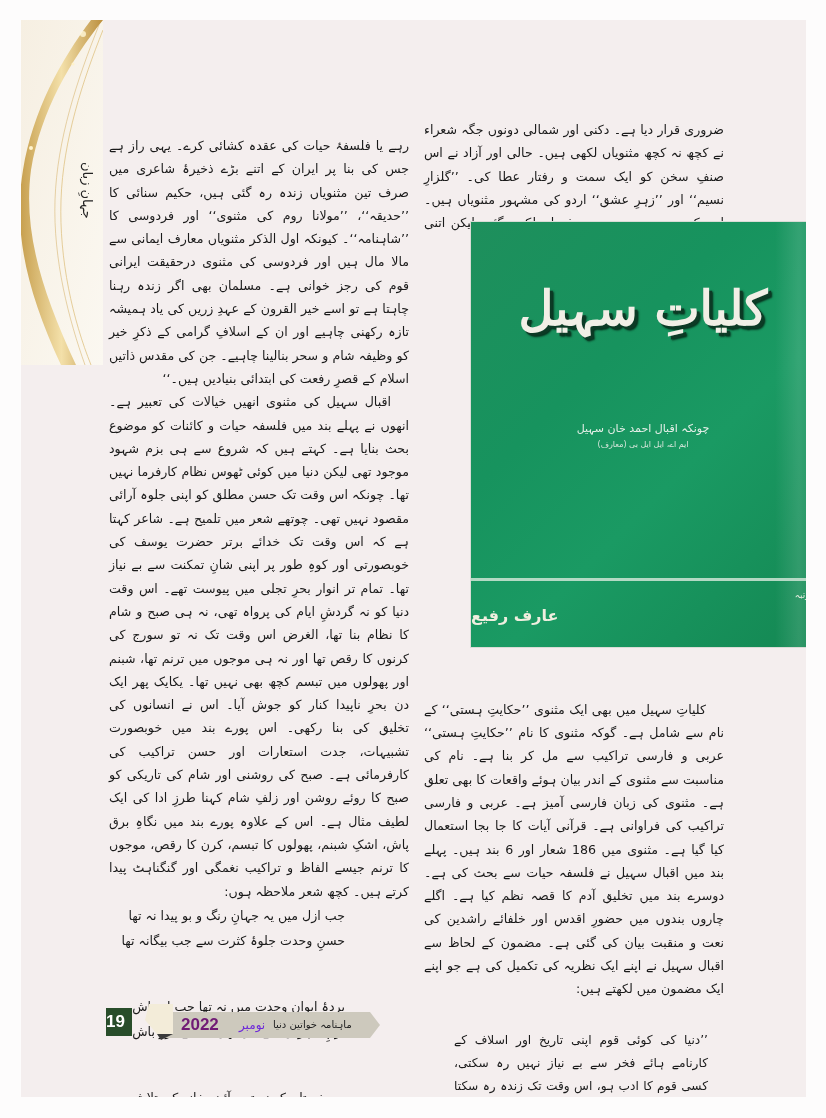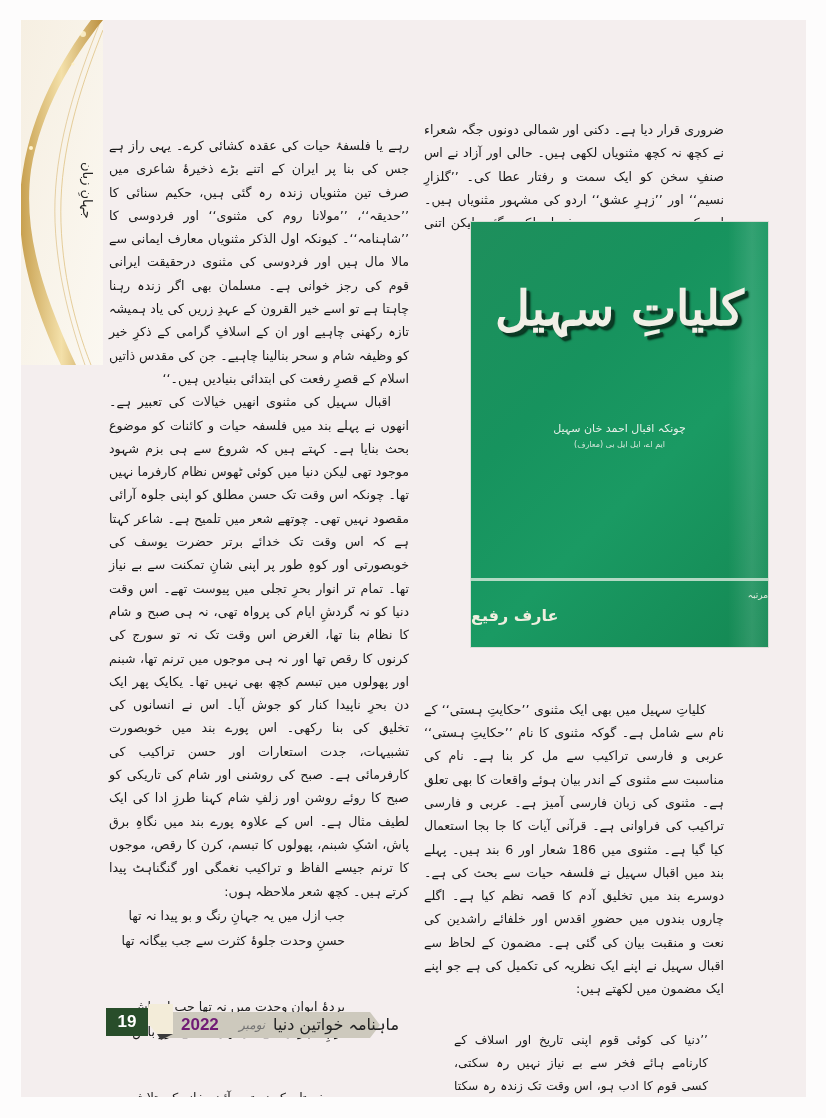--- a/index.html
+++ b/index.html
@@ -12,39 +12,39 @@
   .col { position:absolute; direction:rtl; text-align:justify; color:#1a1a1a; font-size:12.6px; line-height:23.3px; }
   .col p { margin:0; }
   .col-left { left:88px; top:114px; width:300px; }
   .col-right { left:403px; top:98px; width:300px; }
   .col p.indent { text-indent:18px; }
   .verse { direction:rtl; text-align:right; padding-right:64px; font-size:12.6px; line-height:25px; }
   .verse .stanza { margin-bottom:41px; }
   .quote { direction:rtl; text-align:justify; padding-right:16px; padding-left:30px; font-size:12.2px; line-height:23px;margin-top:28px; }
   .book { position:absolute; left:450px; top:202px; width:297px; height:425px;
           background:linear-gradient(135deg,#1e8f5c 0%,#17935e 35%,#1a9a63 60%,#148853 100%);
-          box-shadow:0 0 0 1px #d9dcd6; overflow:hidden; }
+          box-shadow:0 0 0 1px #d9dcd6; overflow:hidden;padding-left:47px; }
   .book .gloss { position:absolute; right:0; top:0; width:40px; height:100%;
           background:linear-gradient(90deg, rgba(255,255,255,0) 0%, rgba(255,255,255,0.12) 60%, rgba(255,255,255,0.05) 100%); }
   .book-title { position:absolute; left:0; right:0; top:58px; text-align:center; direction:rtl;
           font-family:"DejaVu Serif", serif; font-size:48px; font-weight:bold; color:#f1efe6;
           text-shadow:3px 3px 0 #0c3a25, 4px 4px 2px #06301c; }
   .book-author { position:absolute; left:0; right:0; top:200px; text-align:center; direction:rtl; font-size:11px; color:#e6efe8; }
   .book-author-sub { position:absolute; left:0; right:0; top:218px; text-align:center; direction:rtl; font-size:8px; color:#d9e7dd; }
   .book-rule { position:absolute; left:0; right:0; top:356px; height:3px; background:#cfe5d6; opacity:0.85; }
   .book-compiler-label { position:absolute; left:0; right:0; top:368px; text-align:right; direction:rtl; font-size:9px; color:#e3ecdf; }
   .book-compiler { position:absolute; left:0; right:0; top:384px; text-align:left; direction:rtl; font-size:16px; font-weight:bold; color:#efeedf; }
-  .footer-num { position:absolute; left:85px; top:988px; width:42px; height:28px; background:#284d2a;
-          color:#fff; font-family:"Liberation Sans", sans-serif; font-weight:bold; font-size:17px; line-height:28px; text-align:center; }
+  .footer-num { position:absolute; left:85px; top:988px; width:26px; height:28px; background:#284d2a;
+          color:#fff; font-family:"Liberation Sans", sans-serif; font-weight:bold; font-size:17px; line-height:28px; text-align:left; }
   .footer-chevron { position:absolute; left:124px; top:984px; width:28px; height:36px; }
   .footer-banner { position:absolute; left:139px; top:992px; width:220px; height:26px; }
   .footer-year { position:absolute; left:160px; top:992px; height:26px; line-height:26px;
           font-family:"Liberation Sans", sans-serif; font-weight:bold; font-size:17px; color:#701a75; }
-  .footer-month { position:absolute; left:218px; top:992px; height:26px; line-height:26px; font-size:12px; color:#737373; direction:rtl; font-style:italic; }
-  .footer-mag { position:absolute; left:252px; top:992px; height:19px; line-height:26px; font-size:16px; color:#222; direction:rtl; }
+  .footer-month { position:absolute; left:218px; top:992px; height:26px; line-height:26px; font-size:12px; color:#6d28d9; direction:rtl; }
+  .footer-mag { position:absolute; left:252px; top:992px; height:19px; line-height:26px; font-size:10px; color:#222; direction:rtl; }
 </style>
 </head>
 <body>
 
 <div class="page">
 
   <svg class="ornament" viewBox="0 0 82 345" preserveAspectRatio="none">
     <defs>
       <linearGradient id="gold" x1="0" y1="0" x2="1" y2="0">
         <stop offset="0" stop-color="#c49a45"></stop>

